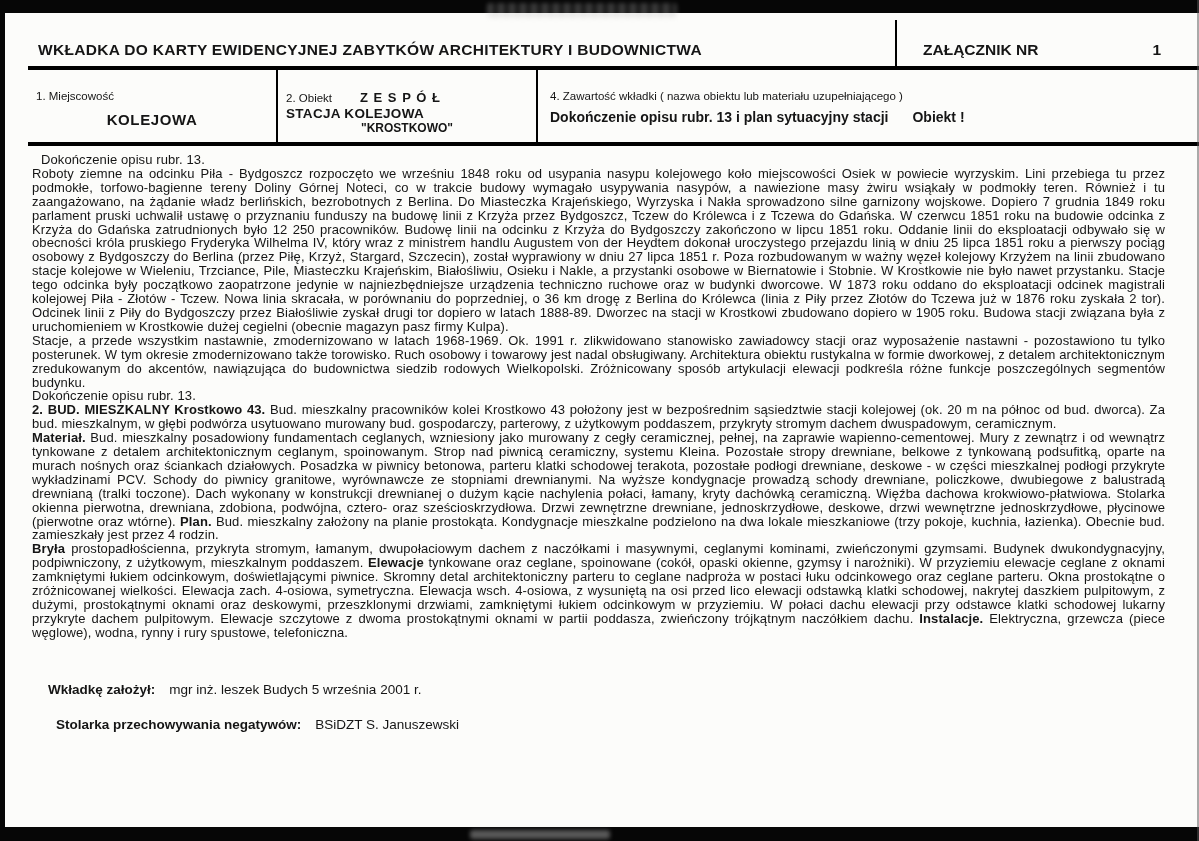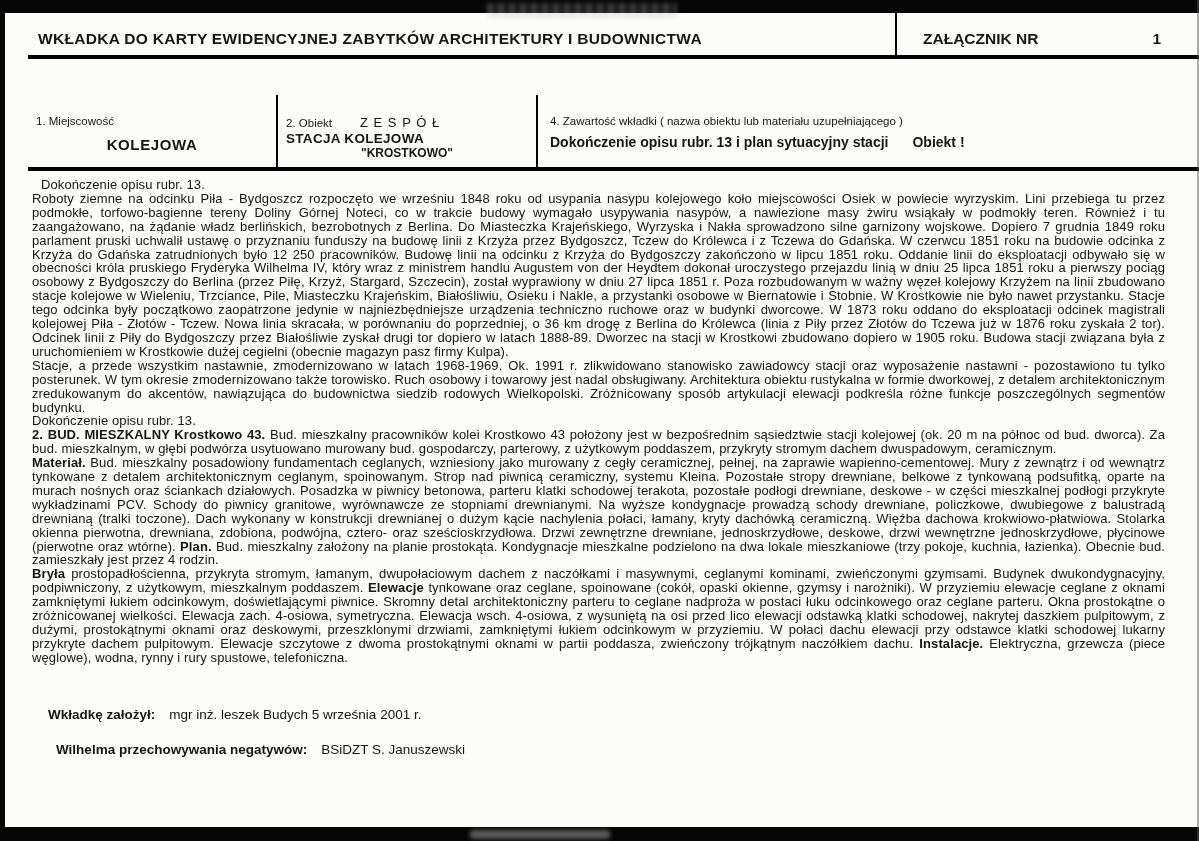--- a/index.html
+++ b/index.html
@@ -16,40 +16,40 @@
   .stamp-top {
     position:absolute; left:487px; top:3px; width:190px; height:15px; z-index:7;
     background:repeating-linear-gradient(90deg, rgba(200,200,200,.55) 0 6px, rgba(130,130,130,.3) 6px 11px);
     filter:blur(2px); opacity:.5; border-radius:3px;
   }
   .smudge-bottom {
     position:absolute; left:470px; bottom:2px; width:140px; height:9px; z-index:7;
     background:rgba(170,170,170,.5); filter:blur(2px); border-radius:3px;
   }
 
-  .content { position:absolute; top:9px; left:28px; right:0; }
+  .content { position:absolute; top:20px; left:28px; right:0; }
 
   
   .header-row { display:flex; align-items:stretch; border-bottom:4px solid #000; }
   .title-cell { flex:1; padding:21px 8px 7px 10px; font-size:15.5px; font-weight:bold; letter-spacing:.3px; }
   .attach-cell {
     width:238px; border-left:2px solid #000; padding:21px 38px 7px 26px;
     font-size:15.5px; font-weight:bold; display:flex; justify-content:space-between; align-items:flex-end;
   }
 
   
   .fields-row { display:flex; border-bottom:4px solid #000; }
-  .field { padding:20px 8px 7px 8px;margin-top:36px; }
+  .field { padding:20px 8px 7px 8px; }
   .f1 { width:232px; border-right:2px solid #000; }
   .f2 { width:242px; border-right:2px solid #000; }
   .f3 { flex:1; padding-left:12px; }
   .small-label { font-size:11.5px; }
   .f1 .value { text-align:center; font-weight:bold; font-size:15px; margin-top:9px; letter-spacing:.6px; }
   .f2 .toprow { display:flex; align-items:baseline; }
-  .f2 .group { font-weight:normal; font-size:13px; margin-left:28px; letter-spacing:1px; }
+  .f2 .group { font-weight:bold; font-size:13px; margin-left:28px; letter-spacing:1px; }
   .f2 .value1 { text-align:left; font-weight:bold; font-size:13.5px; margin-top:1px; letter-spacing:.3px; }
   .f2 .value2 { text-align:center; font-weight:bold; font-size:12px; }
   .f3 .valrow { font-weight:bold; font-size:14px; margin-top:7px; }
   .f3 .verte { margin-left:24px; }
 
   
   .body-text { padding:7px 34px 0 4px; font-size:13px; line-height:13.9px; text-align:justify; letter-spacing:.1px; }
   .body-text p { margin:0; }
   .h-line { text-align:left; }
   .h-indent { padding-left:9px; }
@@ -105,21 +105,21 @@
       <p>Roboty ziemne na odcinku Piła - Bydgoszcz rozpoczęto we wrześniu 1848 roku od usypania nasypu kolejowego koło miejscowości Osiek w powiecie wyrzyskim. Lini przebiega tu przez podmokłe, torfowo-bagienne tereny Doliny Górnej Noteci, co w trakcie budowy wymagało usypywania nasypów, a nawiezione masy żwiru wsiąkały w podmokły teren. Również i tu zaangażowano, na żądanie władz berlińskich, bezrobotnych z Berlina. Do Miasteczka Krajeńskiego, Wyrzyska i Nakła sprowadzono silne garnizony wojskowe. Dopiero 7 grudnia 1849 roku parlament pruski uchwalił ustawę o przyznaniu funduszy na budowę linii z Krzyża przez Bydgoszcz, Tczew do Królewca i z Tczewa do Gdańska. W czerwcu 1851 roku na budowie odcinka z Krzyża do Gdańska zatrudnionych było 12 250 pracowników. Budowę linii na odcinku z Krzyża do Bydgoszczy zakończono w lipcu 1851 roku. Oddanie linii do eksploatacji odbywało się w obecności króla pruskiego Fryderyka Wilhelma IV, który wraz z ministrem handlu Augustem von der Heydtem dokonał uroczystego przejazdu linią w dniu 25 lipca 1851 roku a pierwszy pociąg osobowy z Bydgoszczy do Berlina (przez Piłę, Krzyż, Stargard, Szczecin), został wyprawiony w dniu 27 lipca 1851 r. Poza rozbudowanym w ważny węzeł kolejowy Krzyżem na linii zbudowano stacje kolejowe w Wieleniu, Trzciance, Pile, Miasteczku Krajeńskim, Białośliwiu, Osieku i Nakle, a przystanki osobowe w Biernatowie i Stobnie. W Krostkowie nie było nawet przystanku. Stacje tego odcinka były początkowo zaopatrzone jedynie w najniezbędniejsze urządzenia techniczno ruchowe oraz w budynki dworcowe. W 1873 roku oddano do eksploatacji odcinek magistrali kolejowej Piła - Złotów - Tczew. Nowa linia skracała, w porównaniu do poprzedniej, o 36 km drogę z Berlina do Królewca (linia z Piły przez Złotów do Tczewa już w 1876 roku zyskała 2 tor). Odcinek linii z Piły do Bydgoszczy przez Białośliwie zyskał drugi tor dopiero w latach 1888-89. Dworzec na stacji w Krostkowi zbudowano dopiero w 1905 roku. Budowa stacji związana była z uruchomieniem w Krostkowie dużej cegielni (obecnie magazyn pasz firmy Kulpa).</p>
       <p>Stacje, a przede wszystkim nastawnie, zmodernizowano w latach 1968-1969. Ok. 1991 r. zlikwidowano stanowisko zawiadowcy stacji oraz wyposażenie nastawni - pozostawiono tu tylko posterunek. W tym okresie zmodernizowano także torowisko. Ruch osobowy i towarowy jest nadal obsługiwany. Architektura obiektu rustykalna w formie dworkowej, z detalem architektonicznym zredukowanym do akcentów, nawiązująca do budownictwa siedzib rodowych Wielkopolski. Zróżnicowany sposób artykulacji elewacji podkreśla różne funkcje poszczególnych segmentów budynku.</p>
       <p class="h-line">Dokończenie opisu rubr. 13.</p>
       <p><strong>2. BUD. MIESZKALNY Krostkowo 43.</strong><span> Bud. mieszkalny pracowników kolei Krostkowo 43 położony jest w bezpośrednim sąsiedztwie stacji kolejowej (ok. 20 m na północ od bud. dworca). Za bud. mieszkalnym, w głębi podwórza usytuowano murowany bud. gospodarczy, parterowy, z użytkowym poddaszem, przykryty stromym dachem dwuspadowym, ceramicznym.</span></p>
       <p><strong>Materiał.</strong><span> Bud. mieszkalny posadowiony fundamentach ceglanych, wzniesiony jako murowany z cegły ceramicznej, pełnej, na zaprawie wapienno-cementowej. Mury z zewnątrz i od wewnątrz tynkowane z detalem architektonicznym ceglanym, spoinowanym. Strop nad piwnicą ceramiczny, systemu Kleina. Pozostałe stropy drewniane, belkowe z tynkowaną podsufitką, oparte na murach nośnych oraz ściankach działowych. Posadzka w piwnicy betonowa, parteru klatki schodowej terakota, pozostałe podłogi drewniane, deskowe - w części mieszkalnej podłogi przykryte wykładzinami PCV. Schody do piwnicy granitowe, wyrównawcze ze stopniami drewnianymi. Na wyższe kondygnacje prowadzą schody drewniane, policzkowe, dwubiegowe z balustradą drewnianą (tralki toczone). Dach wykonany w konstrukcji drewnianej o dużym kącie nachylenia połaci, łamany, kryty dachówką ceramiczną. Więźba dachowa krokwiowo-płatwiowa. Stolarka okienna pierwotna, drewniana, zdobiona, podwójna, cztero- oraz sześcioskrzydłowa. Drzwi zewnętrzne drewniane, jednoskrzydłowe, deskowe, drzwi wewnętrzne jednoskrzydłowe, płycinowe (pierwotne oraz wtórne). </span><strong>Plan.</strong><span> Bud. mieszkalny założony na planie prostokąta. Kondygnacje mieszkalne podzielono na dwa lokale mieszkaniowe (trzy pokoje, kuchnia, łazienka). Obecnie bud. zamieszkały jest przez 4 rodzin.</span></p>
       <p><strong>Bryła</strong><span> prostopadłościenna, przykryta stromym, łamanym, dwupołaciowym dachem z naczółkami i masywnymi, ceglanymi kominami, zwieńczonymi gzymsami. Budynek dwukondygnacyjny, podpiwniczony, z użytkowym, mieszkalnym poddaszem. </span><strong>Elewacje</strong><span> tynkowane oraz ceglane, spoinowane (cokół, opaski okienne, gzymsy i narożniki). W przyziemiu elewacje ceglane z oknami zamkniętymi łukiem odcinkowym, doświetlającymi piwnice. Skromny detal architektoniczny parteru to ceglane nadproża w postaci łuku odcinkowego oraz ceglane parteru. Okna prostokątne o zróżnicowanej wielkości. Elewacja zach. 4-osiowa, symetryczna. Elewacja wsch. 4-osiowa, z wysuniętą na osi przed lico elewacji odstawką klatki schodowej, nakrytej daszkiem pulpitowym, z dużymi, prostokątnymi oknami oraz deskowymi, przeszklonymi drzwiami, zamkniętymi łukiem odcinkowym w przyziemiu. W połaci dachu elewacji przy odstawce klatki schodowej lukarny przykryte dachem pulpitowym. Elewacje szczytowe z dwoma prostokątnymi oknami w partii poddasza, zwieńczony trójkątnym naczółkiem dachu. </span><strong>Instalacje.</strong><span> Elektryczna, grzewcza (piece węglowe), wodna, rynny i rury spustowe, telefoniczna.</span></p>
     </div>
 
     <div class="footer">
       <p><strong>Wkładkę założył:</strong><span class="val">mgr inż. leszek Budych   5 września 2001 r.</span></p>
-      <p class="line2"><strong>Wilhelma przechowywania negatywów:</strong><span class="val">BSiDZT S. Januszewski</span></p>
+      <p class="line2"><strong>Stolarka przechowywania negatywów:</strong><span class="val">BSiDZT S. Januszewski</span></p>
     </div>
 
   </div>
 
   <div class="smudge-bottom"></div>
   <div class="edge-bottom"></div>
   <div class="edge-left"></div>
   <div class="edge-right"></div>
 
 </div>

